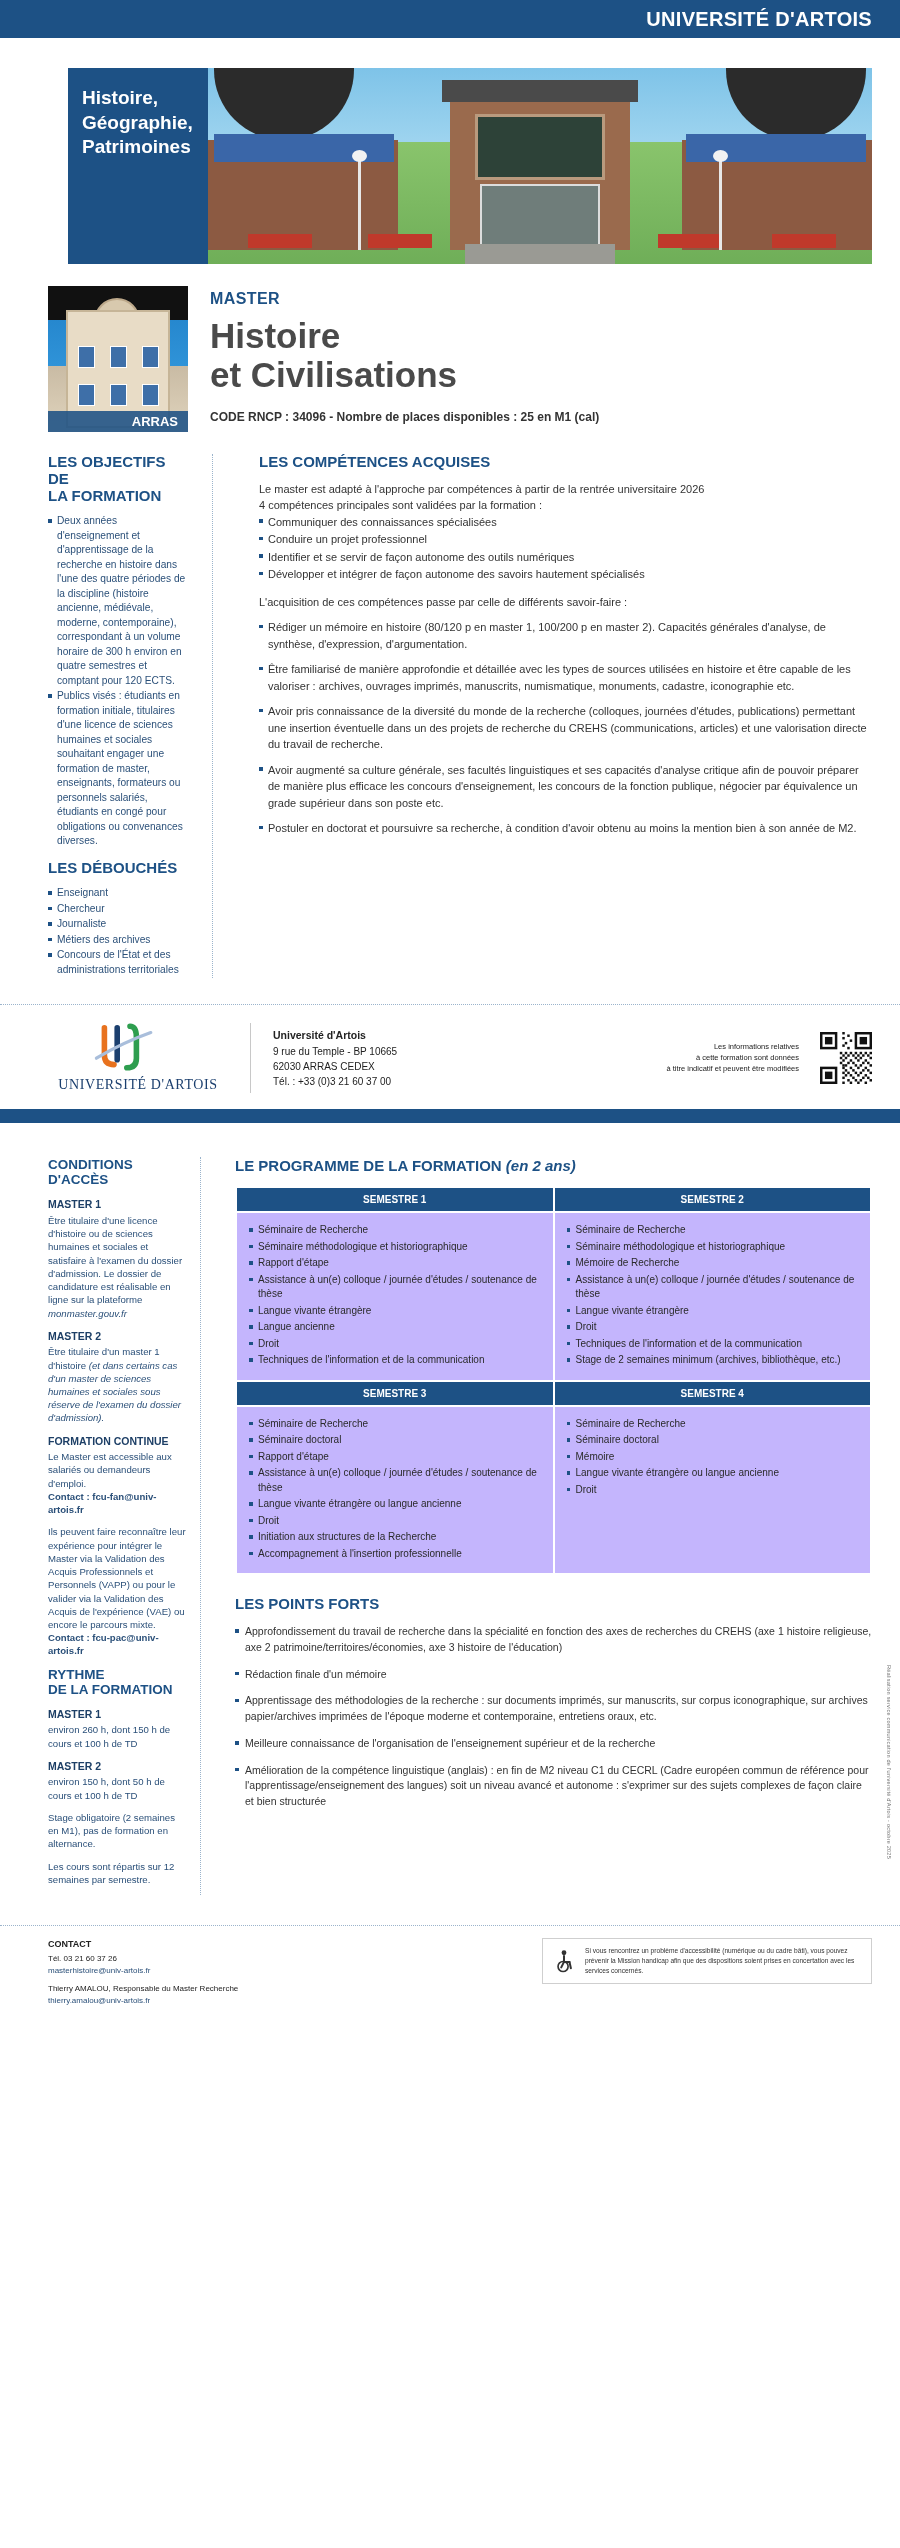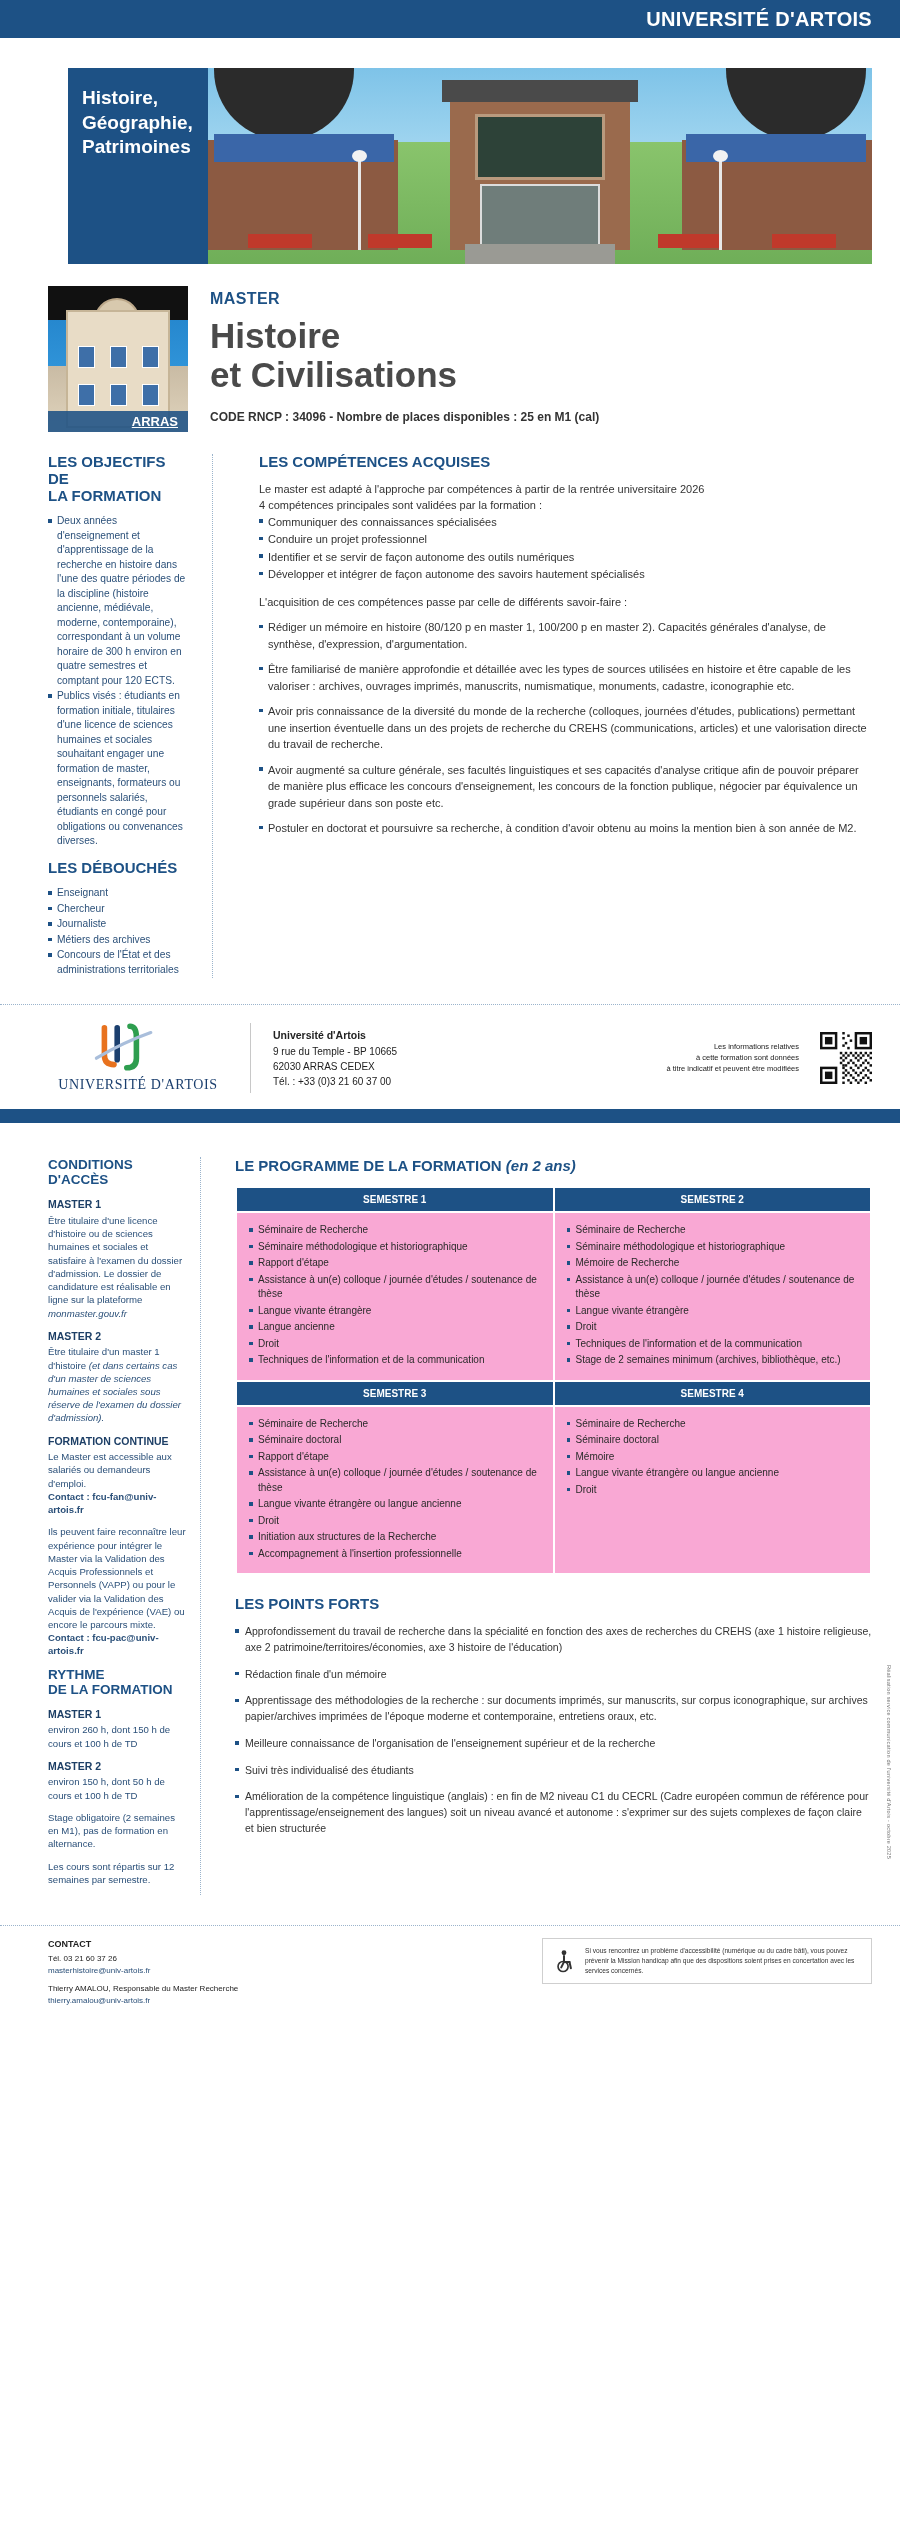--- a/index.html
+++ b/index.html
@@ -130,21 +130,21 @@
     position: absolute; top: 12px; left: 46px; width: 46px; height: 26px;
     background: #d8c9ae; border-radius: 23px 23px 0 0; border: 2px solid #bda98b;
   }
   .arras-photo .win {
     position: absolute; width: 17px; height: 22px; background: #3e6fa8; border: 1px solid #fff;
   }
   .arras-label {
     position: absolute; bottom: 0; left: 0; right: 0;
     background: rgba(29,81,133,.88);
     color: #fff; font-size: 13px; font-weight: bold;
-    text-align: right; padding: 3px 10px; text-decoration: underline;
+    text-align: right; padding: 3px 10px;
   }
   .title-block { flex: 1; padding-top: 4px; }
   .master-kicker {
     color: #1d5185; font-size: 16px; font-weight: bold; letter-spacing: .4px;
   }
   .master-name {
     color: #4a4a4a; font-size: 35px; font-weight: bold; line-height: 1.12;
     margin-top: 8px;
   }
   .rncp {
@@ -249,21 +249,21 @@
     color: #1d5185; font-size: 15px; font-weight: bold; margin-bottom: 12px;
   }
   .prog-head .it { font-style: italic; font-weight: bold; }
 
   table.prog { width: 100%; border-collapse: collapse; table-layout: fixed; }
   table.prog th {
     background: #1d5185; color: #fff; font-size: 10px; font-weight: bold;
     padding: 6px 4px; text-align: center; border: 2px solid #fff;
   }
   table.prog td {
-    background: #f9a8d4;
+    background: #c4b5fd;
     vertical-align: top;
     padding: 10px 12px;
     border: 2px solid #fff;
     font-size: 10px; line-height: 1.45; color: #2a2a2a;
   }
   table.prog td ul { list-style: none; }
   table.prog td li { position: relative; padding-left: 9px; margin-bottom: 2px; }
   table.prog td li::before {
     content: ""; position: absolute; left: 0; top: .5em;
     width: 3.5px; height: 3.5px; background: #1d5185;
@@ -621,21 +621,20 @@
       </tbody>
         </table>
 
       <div class="points">
         <h2>LES POINTS FORTS</h2>
         <ul id="pf-list">
             <li>Approfondissement du travail de recherche dans la spécialité en fonction des axes de recherches du CREHS (axe 1 histoire religieuse, axe 2 patrimoine/territoires/économies, axe 3 histoire de l'éducation)</li>
             <li>Rédaction finale d'un mémoire</li>
             <li>Apprentissage des méthodologies de la recherche : sur documents imprimés, sur manuscrits, sur corpus iconographique, sur archives papier/archives imprimées de l'époque moderne et contemporaine, entretiens oraux, etc.</li>
             <li>Meilleure connaissance de l'organisation de l'enseignement supérieur et de la recherche</li>
-            <li>Suivi très individualisé des étudiants</li>
             <li>Amélioration de la compétence linguistique (anglais) : en fin de M2 niveau C1 du CECRL (Cadre européen commun de référence pour l'apprentissage/enseignement des langues) soit un niveau avancé et autonome : s'exprimer sur des sujets complexes de façon claire et bien structurée</li>
           </ul>
       </div>
     </div>
   </div>
 
   <div class="vcredit">Réalisation service communication de l'université d'Artois - octobre 2025</div>
 
   <div class="botfoot">
     <div class="contact">

